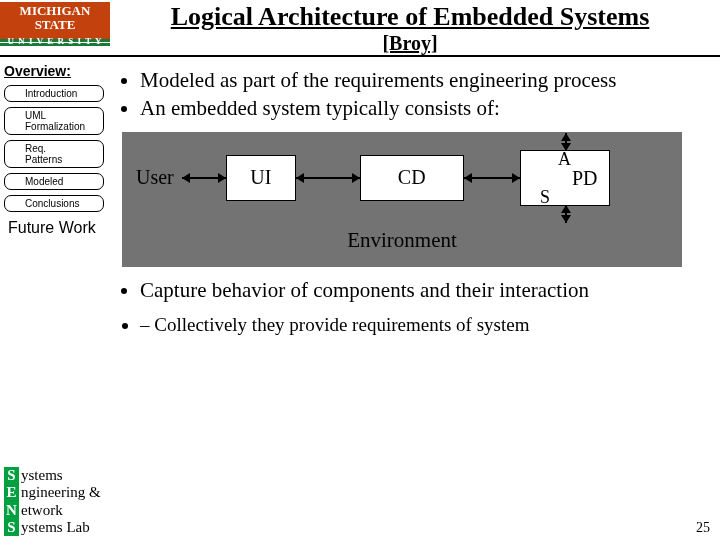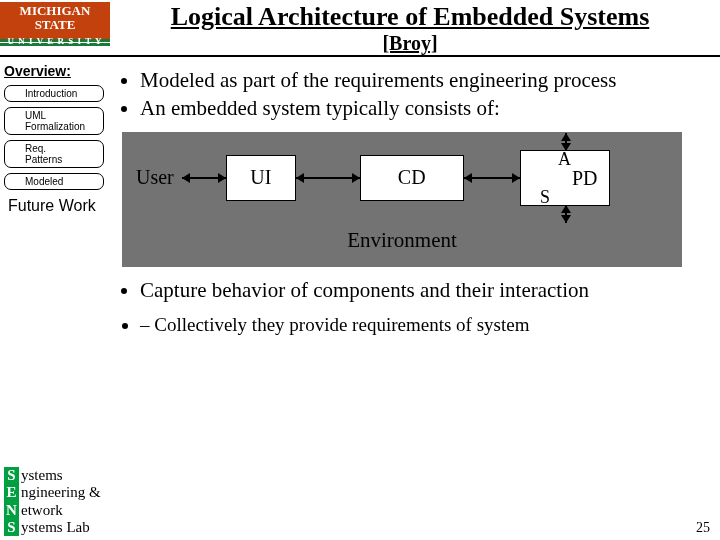--- a/index.html
+++ b/index.html
@@ -68,20 +68,21 @@
   </div>
 </div>
 
 <div class="main">
   <div class="sidebar">
     <div class="ov-label">Overview:</div>
     <div class="nav-item">Introduction</div>
     <div class="nav-item">UML Formalization</div>
     <div class="nav-item">Req. Patterns</div>
     <div class="nav-item">Modeled</div>
+    <div class="nav-item">Conclusions</div>
     <div class="nav-open">Future Work</div>
   </div>
 
   <div class="content">
     <ul>
       <li>Modeled as part of the requirements engineering process</li>
       <li>An embedded system typically consists of:</li>
     </ul>
 
     <div class="diagram">

